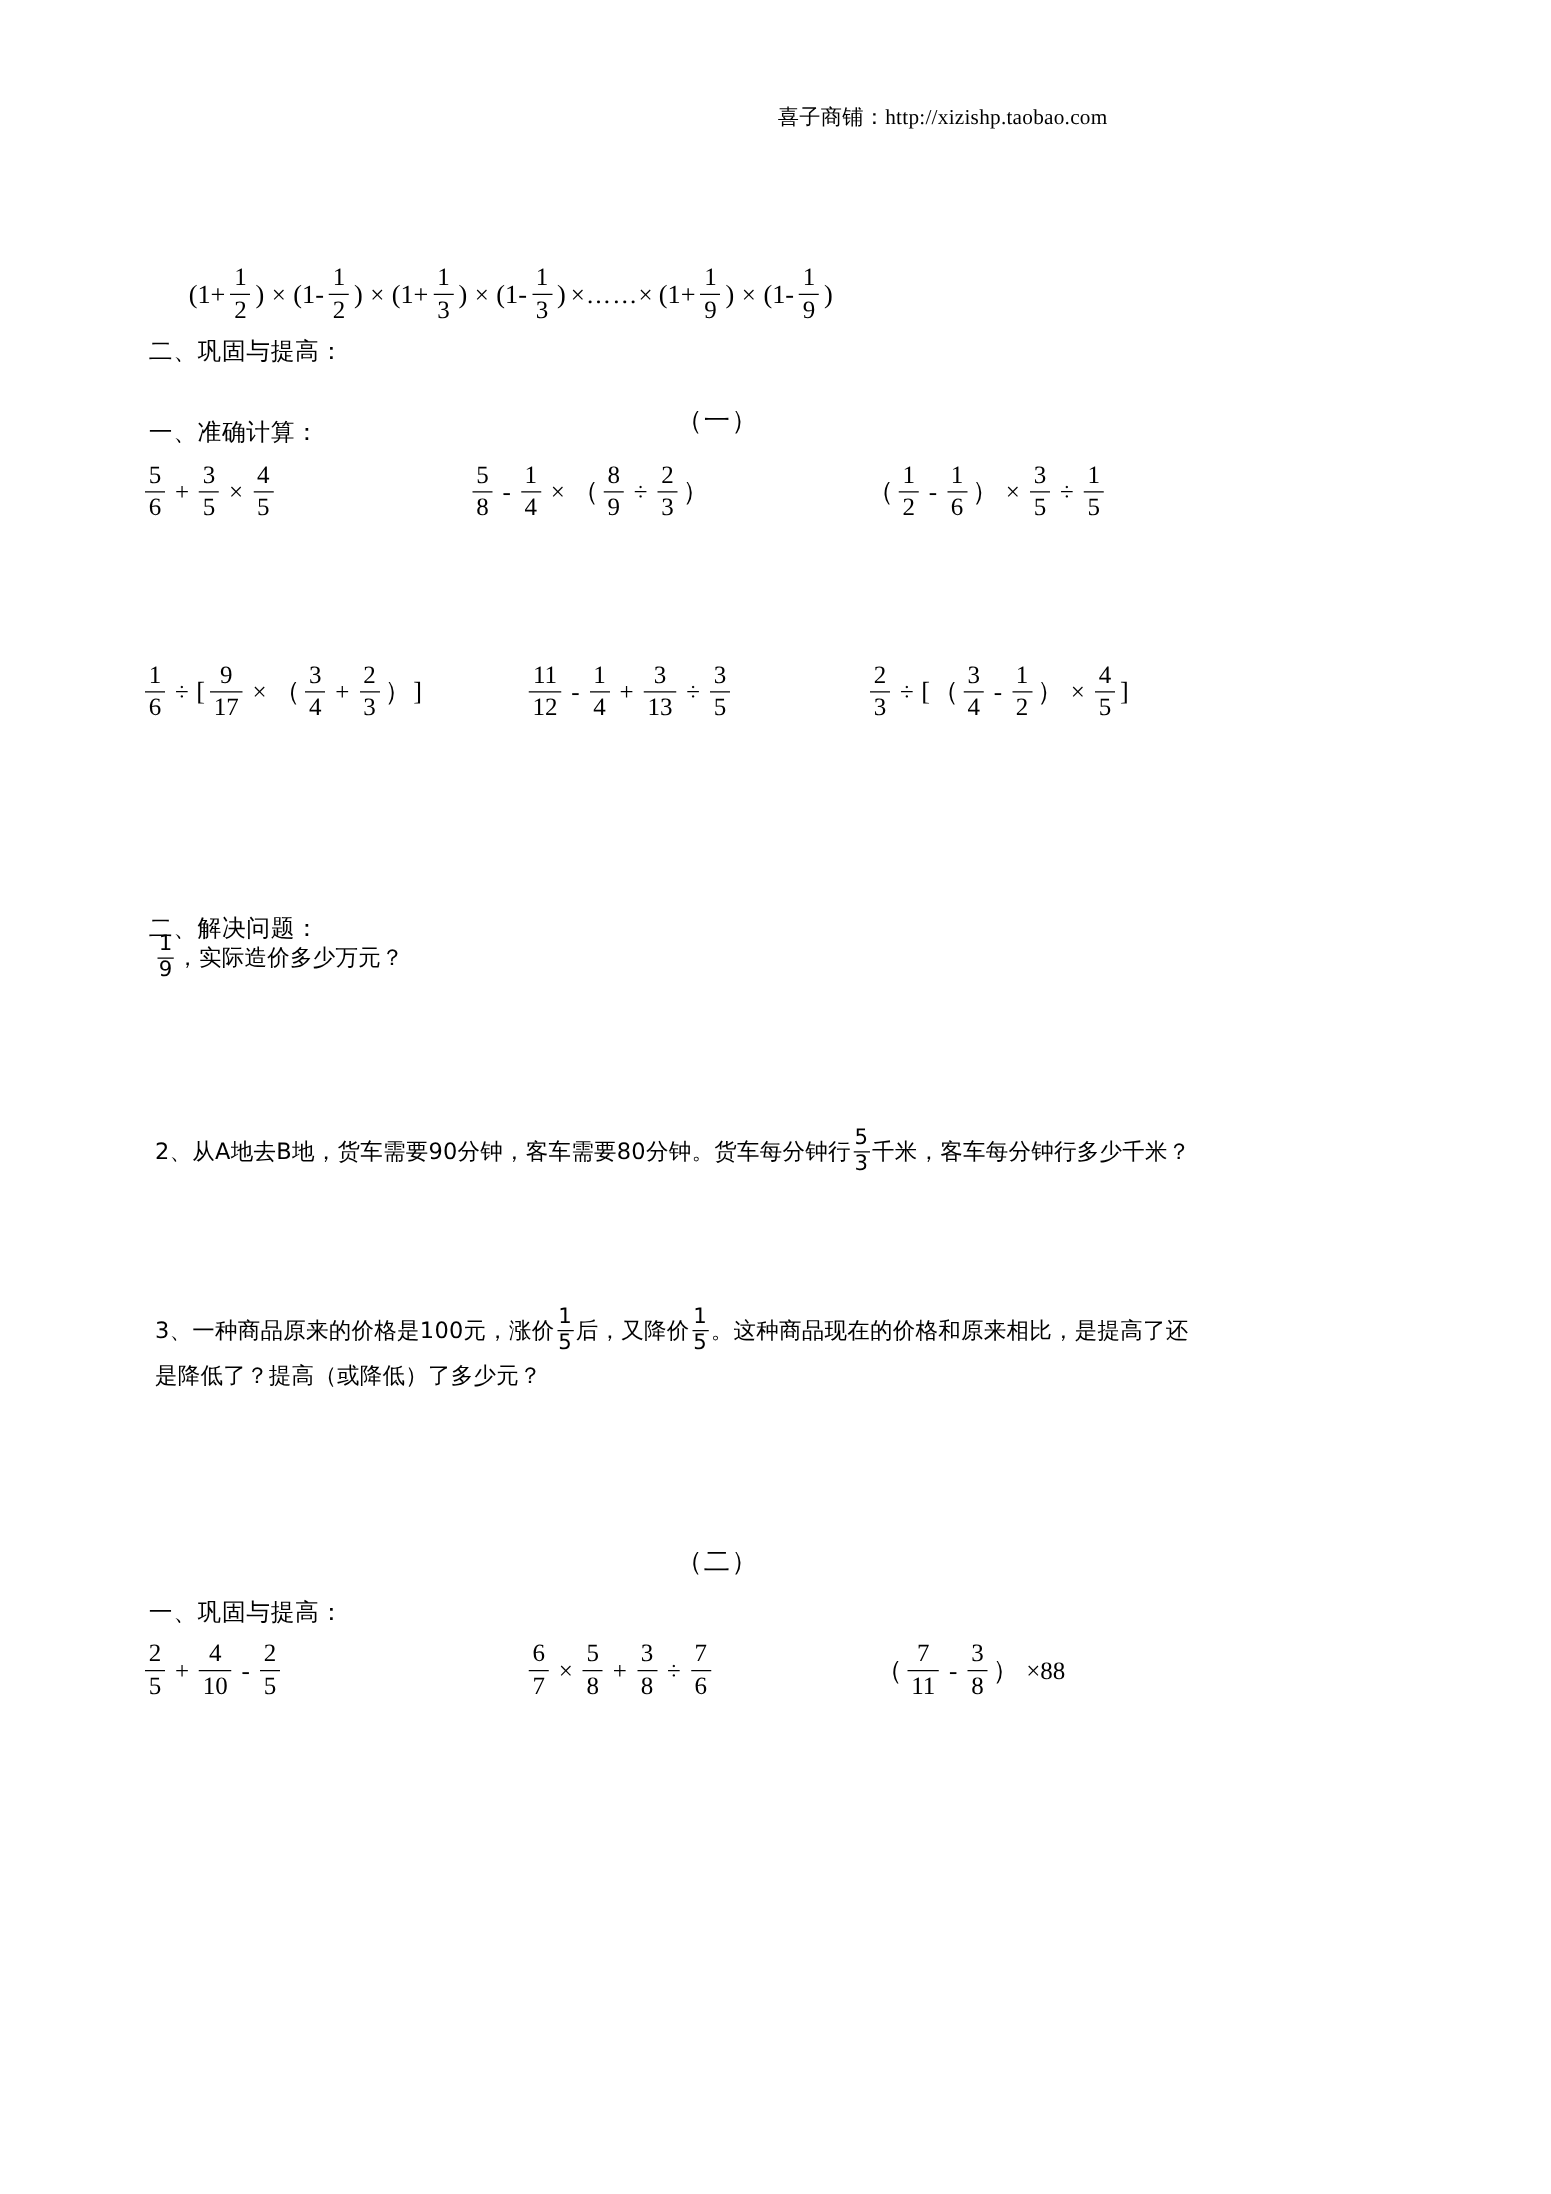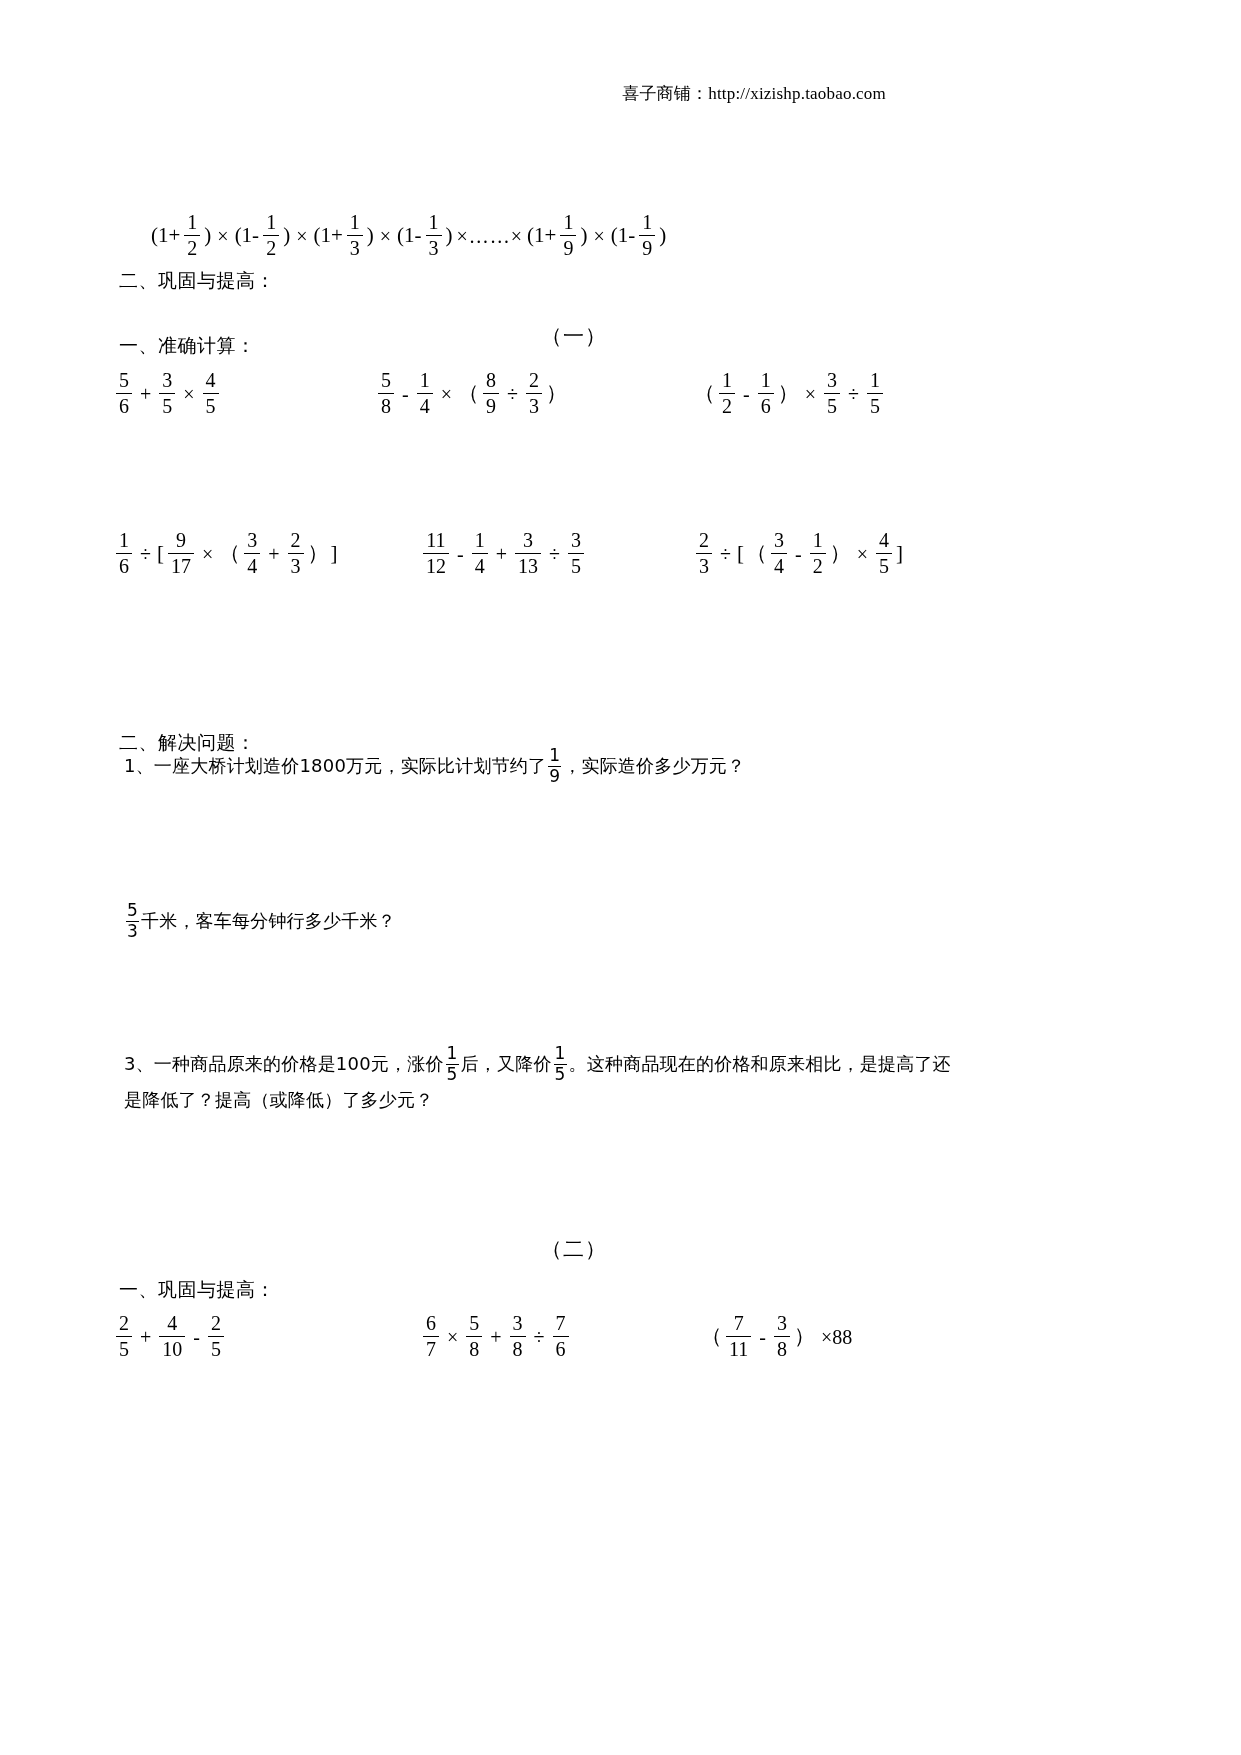--- a/index.html
+++ b/index.html
@@ -341,29 +341,29 @@
         <span class="top">4</span>
         <span class="bar"></span>
         <span class="bot">5</span>
       </span>
       <span class="paren">]</span>
     </div>
 
   <div class="block sec-label cjk" style="left:105px; top:730px;">二、解决问题：</div>
 
   <div class="block prob-text cjk" style="left:110px; top:748px;">
-    <span>1、一座大桥计划造价1800万元，实际比计划节约了</span><span class="frac-inline">
+    <span class="frac-inline">
         <span>1</span>
         <span class="bar"></span>
         <span>9</span>
       </span><span>，实际造价多少万元？</span>
   </div>
 
   <div class="block prob-text cjk" style="left:110px; top:903px;">
-    <span class="frac-inline">
+    <span>2、从A地去B地，货车需要90分钟，客车需要80分钟。货车每分钟行</span><span class="frac-inline">
         <span>5</span>
         <span class="bar"></span>
         <span>3</span>
       </span><span>千米，客车每分钟行多少千米？</span>
   </div>
 
   <div class="block prob-text cjk" style="left:110px; top:1046px;">
     <span>3、一种商品原来的价格是100元，涨价</span><span class="frac-inline">
         <span>1</span>
         <span class="bar"></span>

